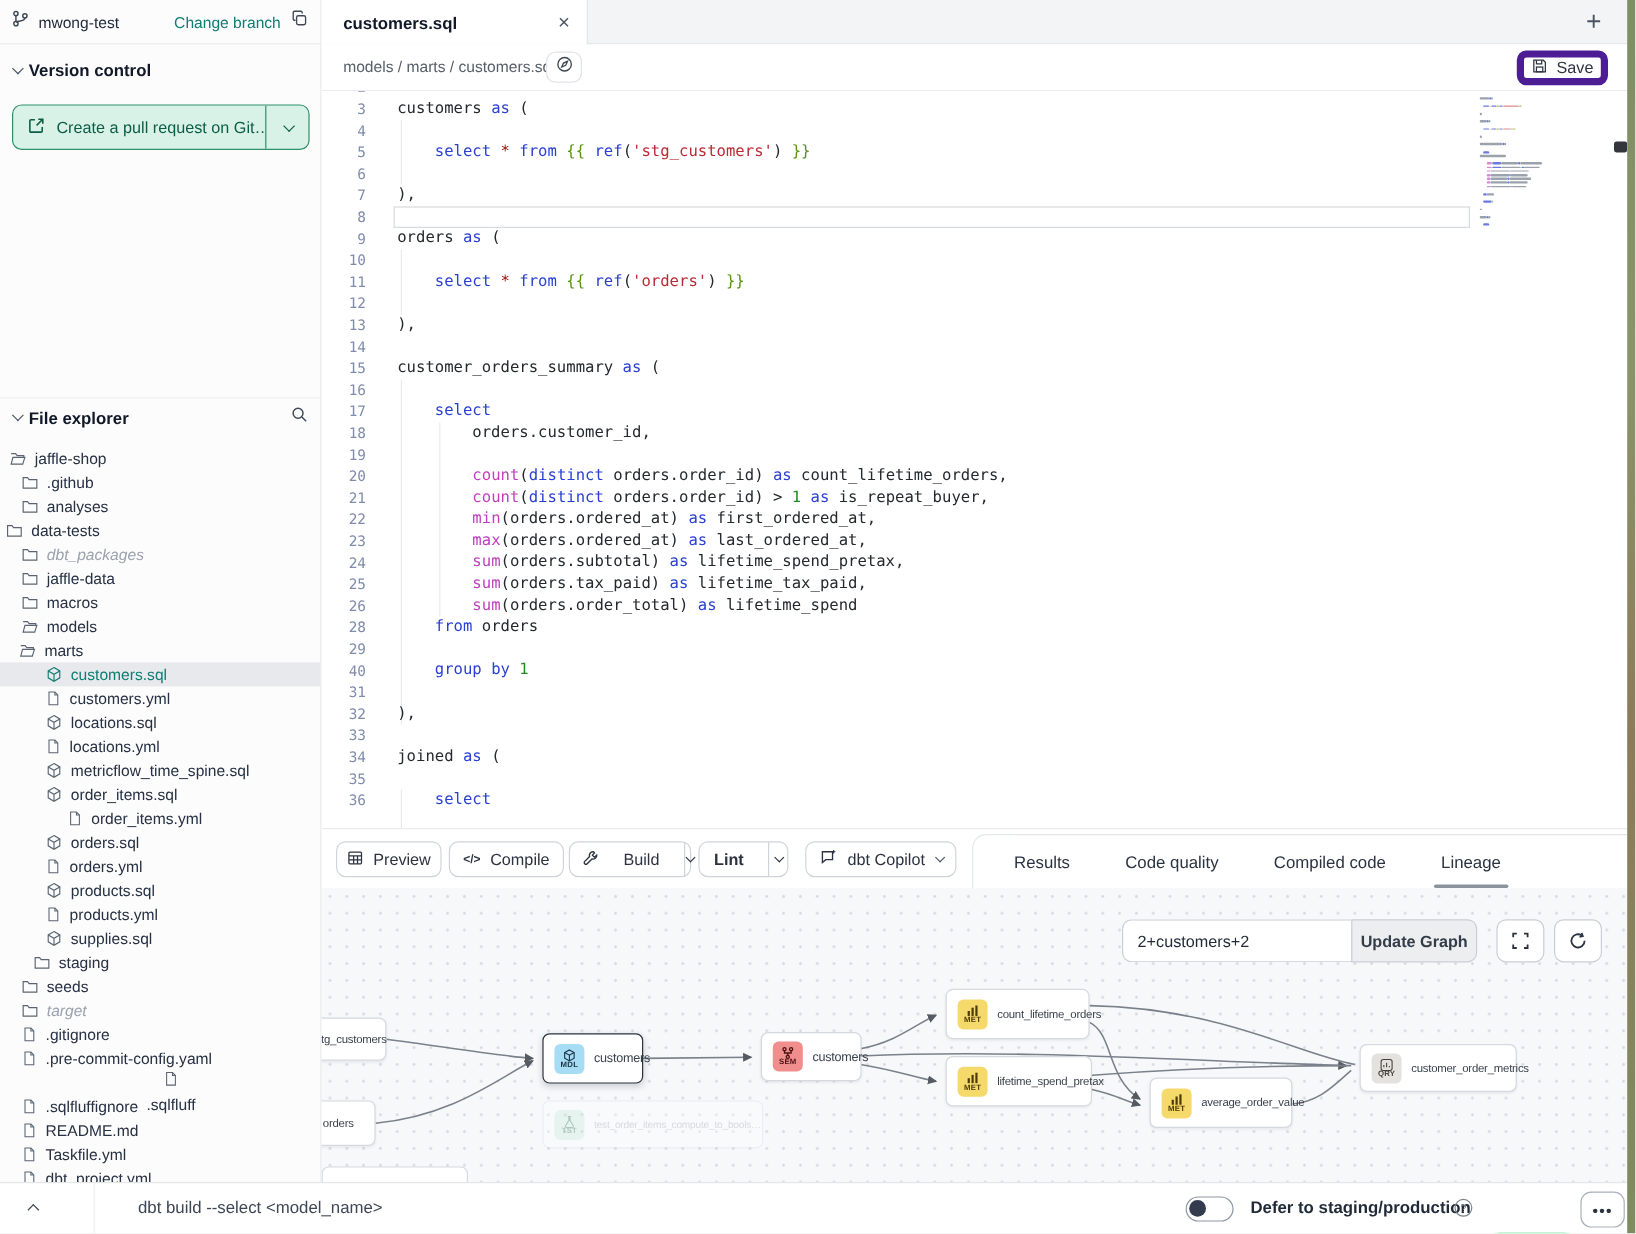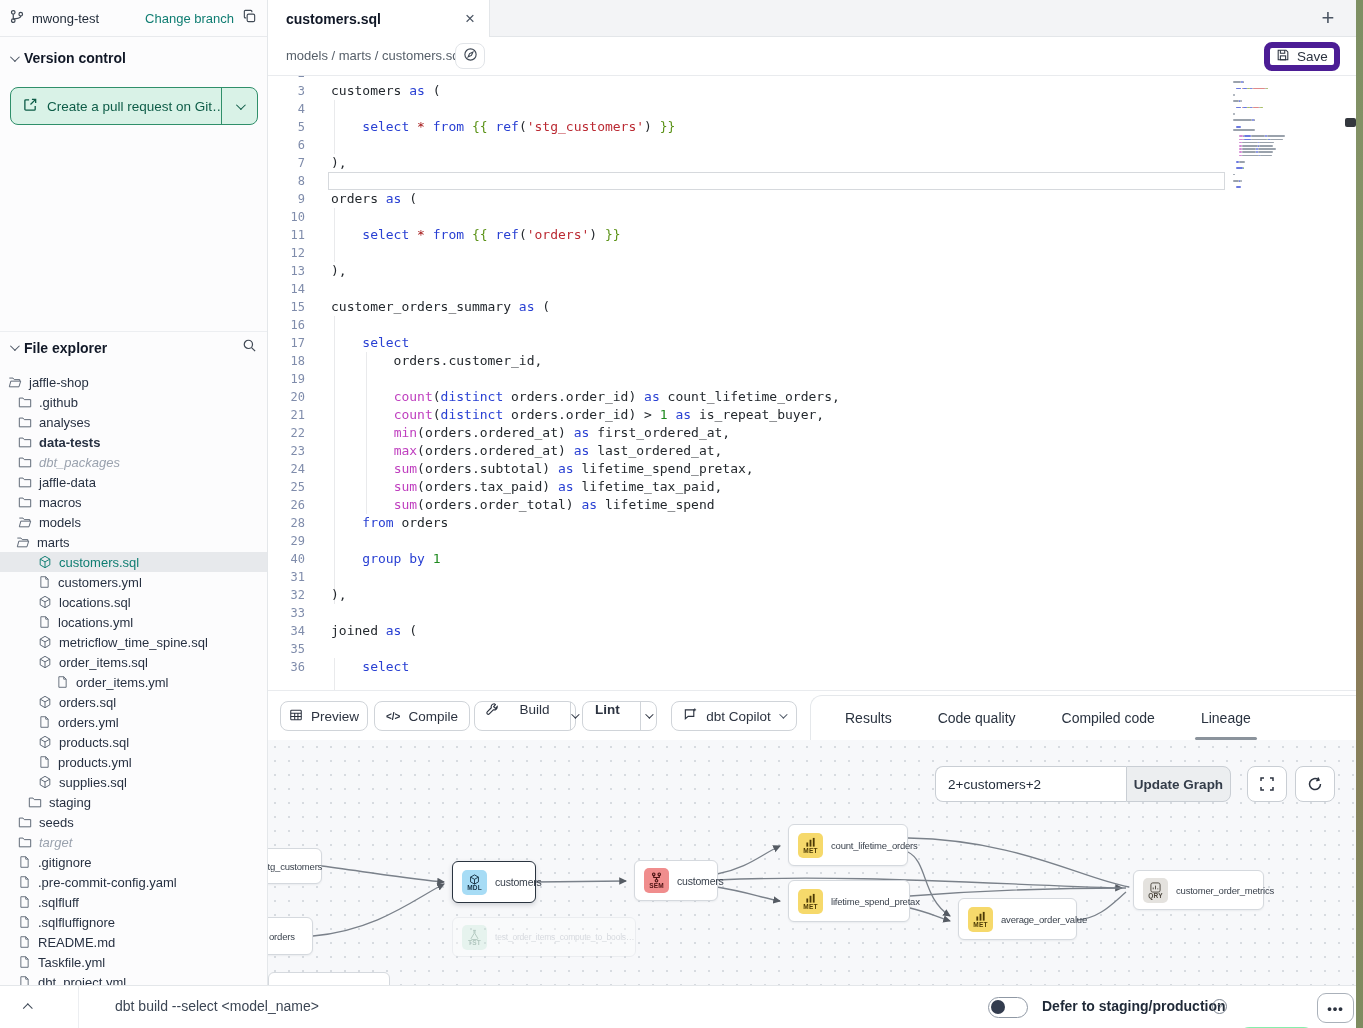--- a/index.html
+++ b/index.html
@@ -66,21 +66,21 @@
   #minimap{position:absolute;left:965px;top:2px;width:80px;height:196px;overflow:hidden;}
   .mm-row{height:3.2px;position:relative;}
   .mm-bar{position:absolute;top:0;height:1.7px;border-radius:1px;}
   #scroll-thumb{position:absolute;left:1077px;top:42px;width:11px;height:9px;background:#33373d;border-radius:2px;}
 
   
   #toolbar{left:268px;top:690px;width:1088px;height:50px;background:#fff;border-top:1px solid #e9ebee;}
   .tb-btn{position:absolute;top:10px;height:30px;border:1px solid #d0d4d9;border-radius:8px;background:#fff;
     display:flex;align-items:center;justify-content:center;gap:8px;font-size:13.5px;color:#2c3340;cursor:pointer;}
   .split{display:flex;padding:0;}
-  .split .main{display:flex;align-items:flex-start;gap:20px;padding:0 12px;height:100%;}
+  .split .main{display:flex;align-items:center;gap:20px;padding:0 12px;height:100%;}
   .split .caret{width:31px;height:100%;border-left:1px solid #d0d4d9;display:flex;align-items:center;justify-content:center;cursor:pointer;}
   .caret .chev{border-color:#2c3340;width:6px;height:6px;}
   #tabs-frame{position:absolute;left:542px;top:4px;right:0;bottom:0;border-left:1px solid #e5e8eb;border-top:1px solid #e5e8eb;border-top-left-radius:12px;
     display:flex;align-items:center;padding-left:34px;gap:46px;}
   .ptab{font-size:14px;color:#2a3340;cursor:pointer;position:relative;height:100%;display:flex;align-items:center;}
   .ptab.active:after{content:"";position:absolute;left:-6px;right:-6px;bottom:0;height:3px;background:#8b939c;border-radius:2px;}
 
   
   #lineage{left:268px;top:740px;width:1088px;height:245px;background:#f7f8fa;overflow:hidden;
     background-image:radial-gradient(circle,#d7dbe0 1px,transparent 1.3px);background-size:14px 14px;}
@@ -198,21 +198,21 @@
           <span class="tree-label">.github</span>
         </div>
         <div class="tree-row" style="padding-left: 18px;">
           <span style="display: inline-flex;">
             <svg width="14" height="14" viewBox="0 0 16 16" fill="none" stroke="#5a6472" stroke-width="1.1">
               <path d="M1.5 3.5h4.2l1.5 1.8h7.3v8.2h-13z"></path>
             </svg>
           </span>
           <span class="tree-label">analyses</span>
         </div>
-        <div class="tree-row" style="padding-left: 18px; font-weight: bold;">
+        <div class="tree-row" style="padding-left: 5px;">
           <span style="display: inline-flex;">
             <svg width="14" height="14" viewBox="0 0 16 16" fill="none" stroke="#5a6472" stroke-width="1.1">
               <path d="M1.5 3.5h4.2l1.5 1.8h7.3v8.2h-13z"></path>
             </svg>
           </span>
           <span class="tree-label">data-tests</span>
         </div>
         <div class="tree-row dim" style="padding-left: 18px;">
           <span style="display: inline-flex;">
             <svg width="14" height="14" viewBox="0 0 16 16" fill="none" stroke="#5a6472" stroke-width="1.1">
@@ -398,21 +398,21 @@
         </div>
         <div class="tree-row" style="padding-left: 18px;">
           <span style="display: inline-flex;">
             <svg width="13" height="14" viewBox="0 0 16 16" fill="none" stroke="#5a6472" stroke-width="1.1">
               <path d="M3.5 1.5h6l3 3v10h-9z"></path>
               <path d="M9.5 1.5v3h3"></path>
             </svg>
           </span>
           <span class="tree-label">.pre-commit-config.yaml</span>
         </div>
-        <div class="tree-row" style="padding-left: 18px;">
+        <div class="tree-row" style="padding-left: 18px; flex-direction: column;">
           <span style="display: inline-flex;">
             <svg width="13" height="14" viewBox="0 0 16 16" fill="none" stroke="#5a6472" stroke-width="1.1">
               <path d="M3.5 1.5h6l3 3v10h-9z"></path>
               <path d="M9.5 1.5v3h3"></path>
             </svg>
           </span>
           <span class="tree-label">.sqlfluff</span>
         </div>
         <div class="tree-row" style="padding-left: 18px;">
           <span style="display: inline-flex;">

